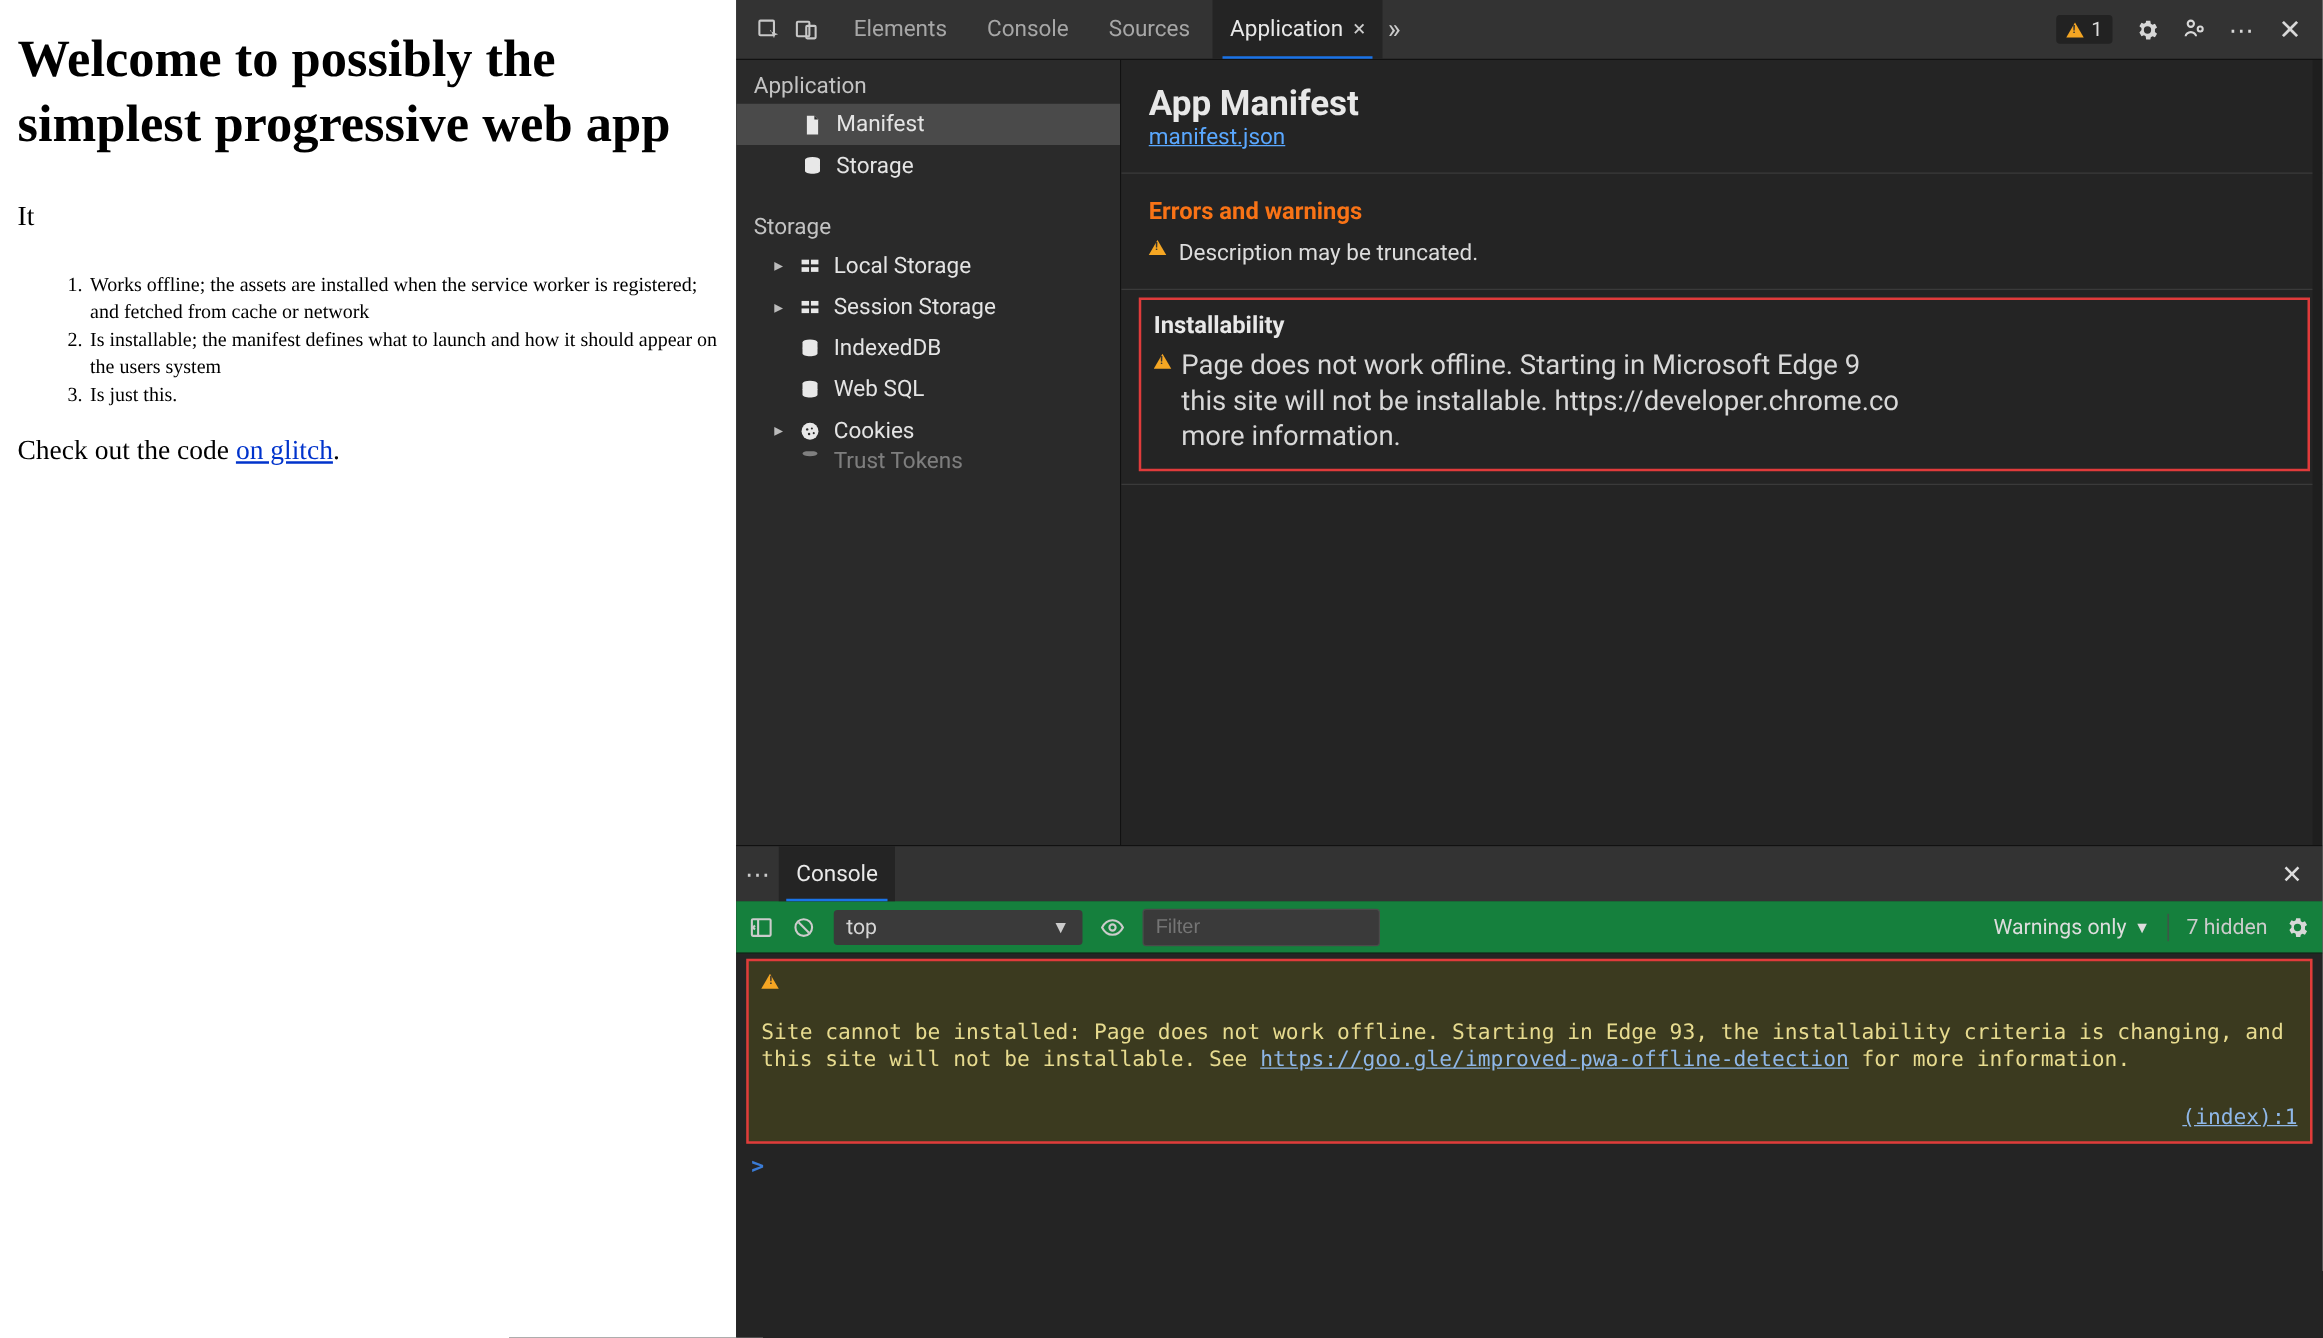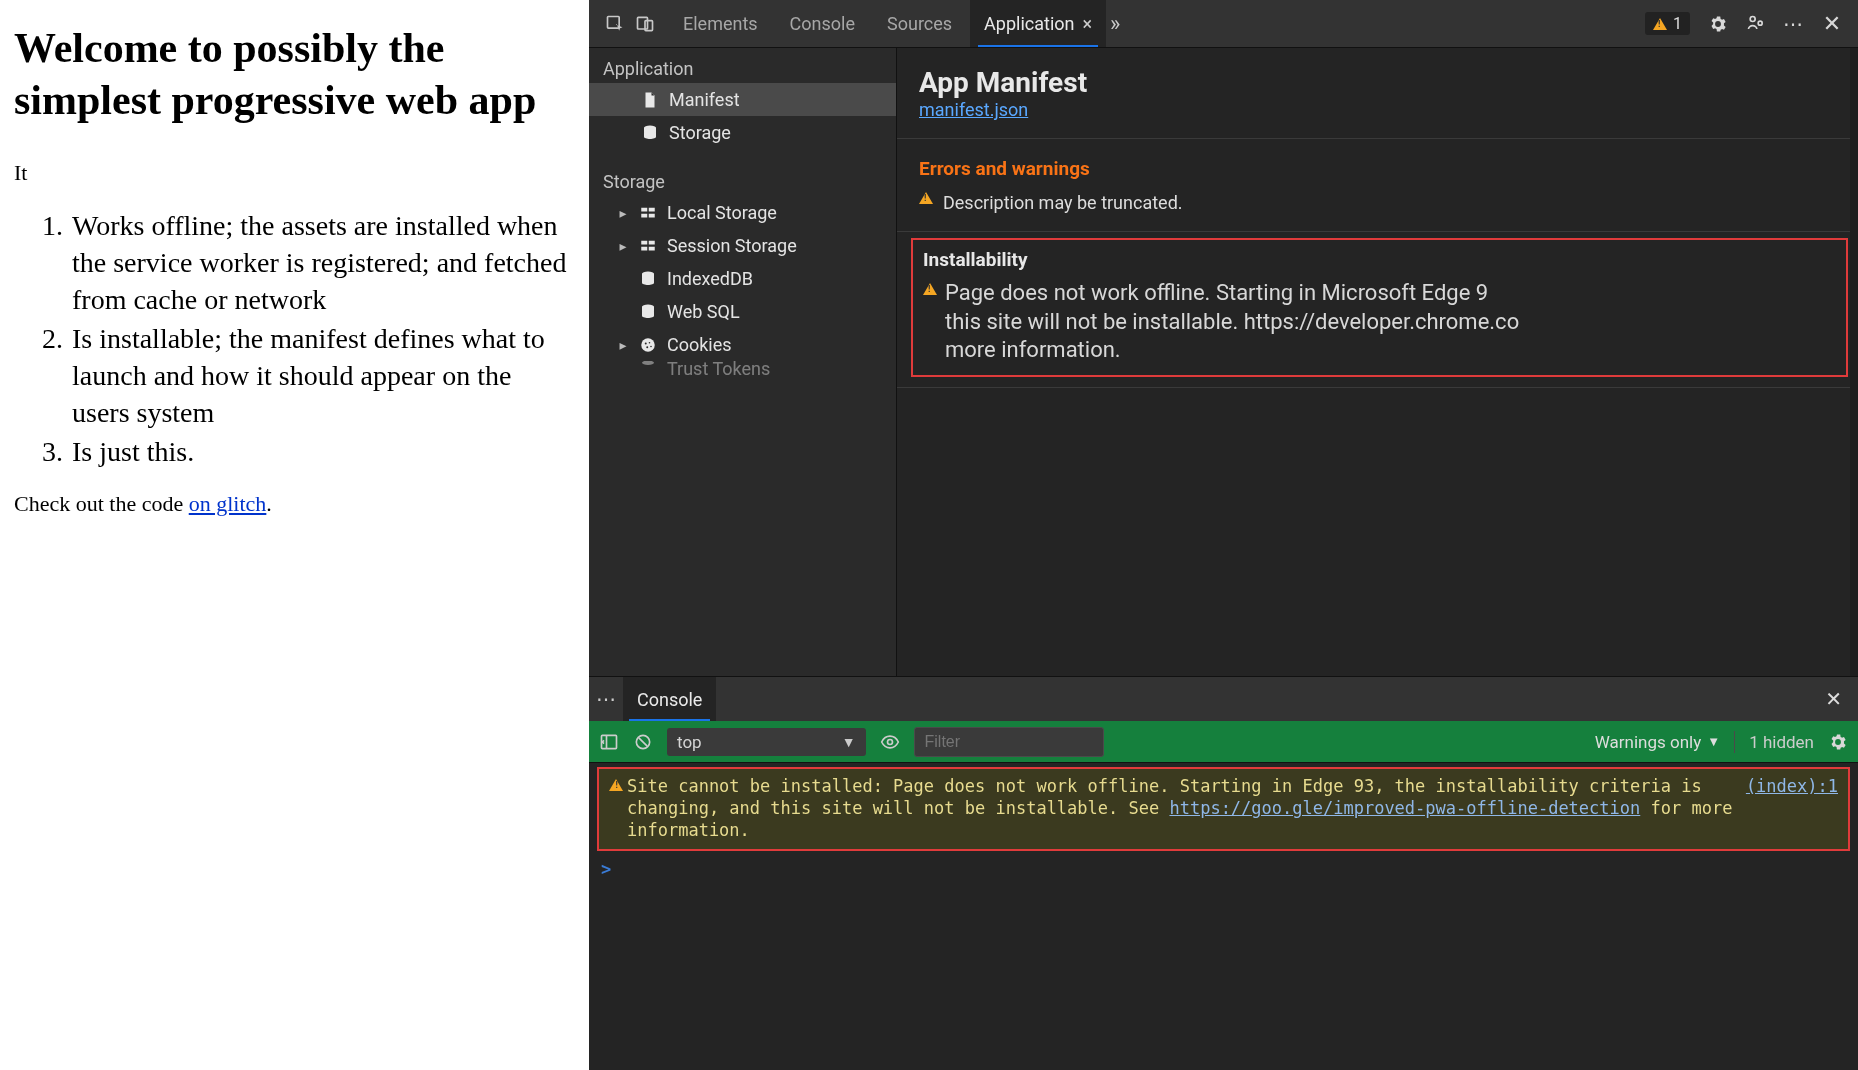--- a/index.html
+++ b/index.html
@@ -3,21 +3,21 @@
 <meta charset="utf-8">
 <style>
   * { box-sizing: border-box; margin: 0; padding: 0; }
   html, body { width: 1858px; height: 1070px; font-family: -apple-system, BlinkMacSystemFont, "Segoe UI", Roboto, sans-serif; overflow: hidden; }
   body { display: flex; }
 
   
   .page { width: 589px; height: 100%; background: #fff; color: #000; padding: 22px 14px; font-family: "Times New Roman", Times, serif; }
   .page h1 { font-size: 42px; font-weight: 700; line-height: 1.24; margin-bottom: 32px; }
   .page p  { font-size: 22px; line-height: 1.35; margin: 10px 0; }
-  .page ol { font-size: 28px; line-height: 1.32; margin: 20px 0 18px 56px; padding-left: 0; }
+  .page ol { font-size: 16px; line-height: 1.32; margin: 30px 0 18px 56px; padding-left: 0; }
   .page ol li { margin: 2px 0; padding-left: 2px; }
   .page a  { color: #0033cc; }
 
   
   .devtools { flex: 1; height: 100%; display: flex; flex-direction: column; background: #242424; color: #d5d5d5; font-size: 16px; }
 
   
   .tabbar { display: flex; align-items: center; height: 48px; background: #333; border-bottom: 1px solid #111; padding: 0 6px; gap: 4px; }
   .tabbar .lead { display: flex; gap: 10px; padding: 0 10px; align-items: center; }
   .tabbar .tab { padding: 0 14px; height: 100%; display: flex; align-items: center; color: #a7a7a7; font-size: 18px; position: relative; cursor: pointer; gap: 8px; }
@@ -69,21 +69,21 @@
   .console-toolbar { display: flex; align-items: center; height: 42px; background: #15803d; padding: 0 10px; gap: 14px; border-bottom: 1px solid #111; font-size: 17px; }
   .console-toolbar .ctx { display: flex; align-items: center; gap: 10px; background: #3a3a3a; padding: 4px 10px; border-radius: 3px; }
   .console-toolbar .ctx .dd { color: #ccc; font-size: 14px; }
   .console-toolbar input.filter { background: #3a3a3a; border: 1px solid #4a4a4a; color: #ddd; padding: 5px 10px; border-radius: 3px; width: 190px; font-size: 16px; }
   .console-toolbar .level { display: flex; align-items: center; gap: 6px; color: #ddd; }
   .console-toolbar .sep { width: 1px; height: 22px; background: #4a4a4a; }
   .console-toolbar .hidden-ct { color: #ccc; }
   .console-toolbar .gear { color: #ddd; }
 
   .console-body { flex: 1; background: #242424; font-family: Menlo, Consolas, monospace; font-size: 17px; overflow: hidden; }
-  .console-msg { border: 2px solid #e03b3b; margin: 4px 8px 0 8px; background: #3b3a1f; padding: 6px 10px 8px 10px; display: flex; gap: 4px; color: #e7db8f; line-height: 1.3; }
+  .console-msg { border: 2px solid #e03b3b; margin: 4px 8px 0 8px; background: #3b3a1f; padding: 6px 10px 8px 10px; display: flex; gap: 24px; color: #e7db8f; line-height: 1.3; flex-direction: column; }
   .console-msg .src { color: #8fb7e7; text-decoration: underline; white-space: nowrap; }
   .console-msg a.inl { color: #8fb7e7; text-decoration: underline; }
   .console-msg .body { flex: 1; }
   .console-msg .right { text-align: right; }
   .console-prompt { padding: 8px 12px; color: #3a7bd5; font-weight: 700; font-family: Menlo, Consolas, monospace; }
 
   
   svg { display: block; }
 </style>
 </head>
@@ -320,21 +320,21 @@
             <path d="M2 12c2-4 6-7 10-7s8 3 10 7c-2 4-6 7-10 7S4 16 2 12z"></path>
           </svg>
       </span>
       <input class="filter" placeholder="Filter" style="">
       <div style="flex:1"></div>
       <div class="level">
         <span>Warnings only</span>
         <span style="font-size:13px;">▼</span>
       </div>
       <span class="sep"></span>
-      <span class="hidden-ct">1 hidden</span>
+      <span class="hidden-ct">7 hidden</span>
       <span class="ico gear">
         <svg viewBox="0 0 24 24" fill="#d8d8d8">
             <path d="M19.14 12.94a7.14 7.14 0 000-1.88l2.03-1.58-2-3.46-2.39.96a7.03 7.03 0 00-1.63-.94L14.7 3h-4l-.45 2.04c-.58.23-1.13.55-1.63.94l-2.39-.96-2 3.46 2.03 1.58a7.14 7.14 0 000 1.88L4.23 14.5l2 3.46 2.39-.96c.5.39 1.05.71 1.63.94L10.7 21h4l.45-2.04c.58-.23 1.13-.55 1.63-.94l2.39.96 2-3.46-2.03-1.58zM12 15.5A3.5 3.5 0 1112 8.5a3.5 3.5 0 010 7z"></path>
           </svg>
       </span>
     </div>
 
     <div class="console-body">
       <div class="console-msg">
         <span class="warn-tri" style="flex:0 0 auto;margin-top:4px;"></span>

